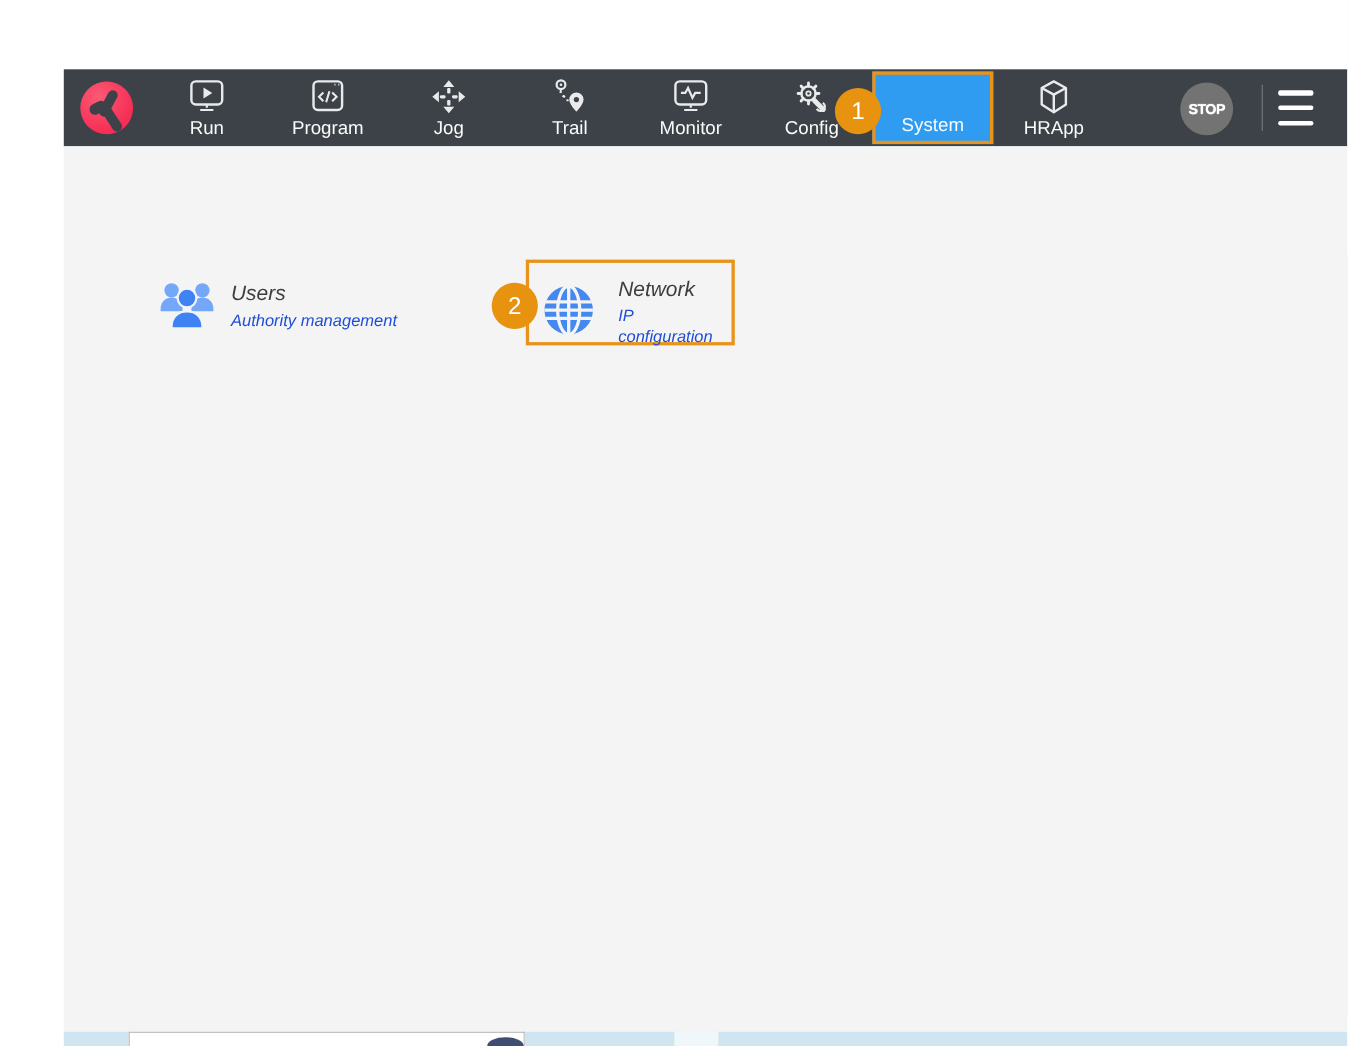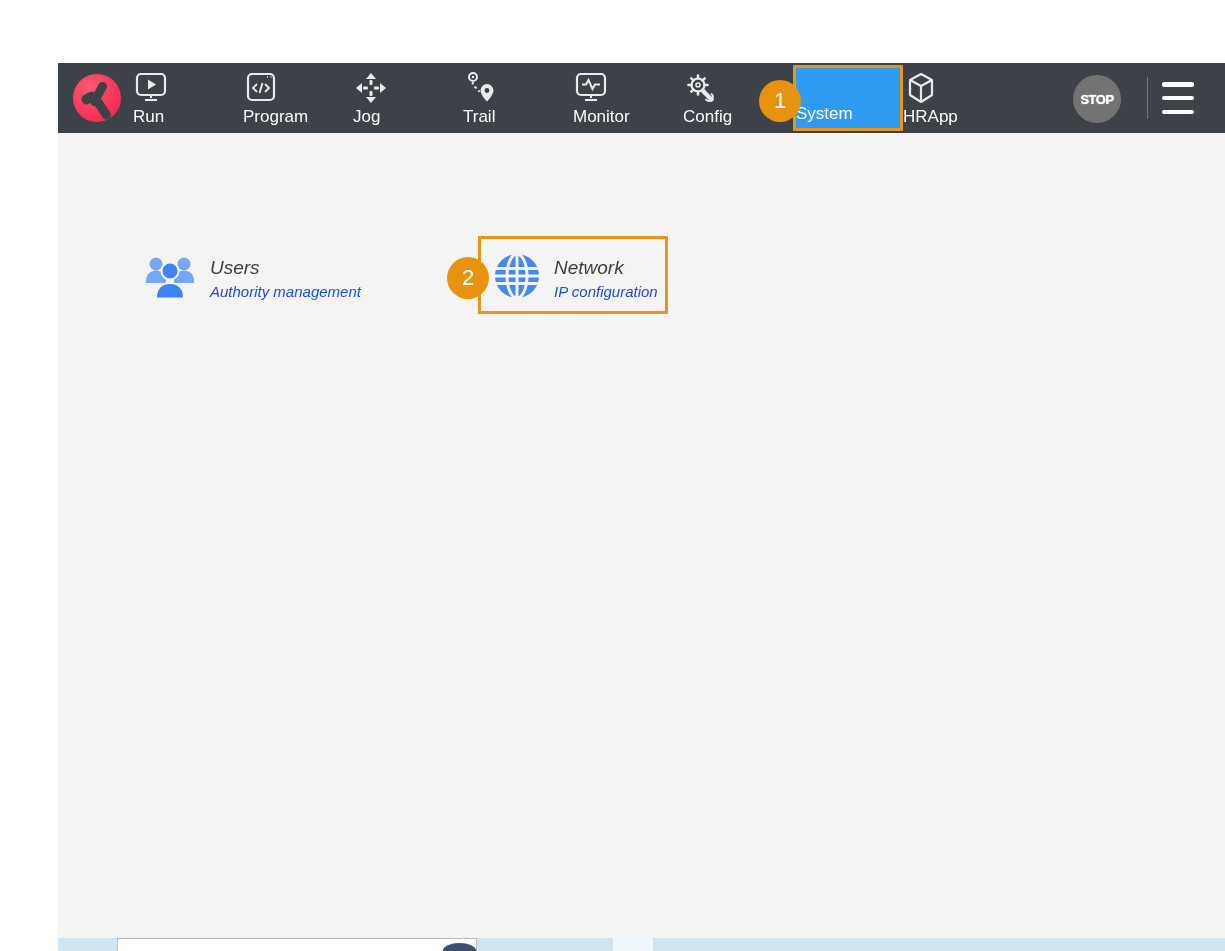--- a/index.html
+++ b/index.html
@@ -7,21 +7,21 @@
   .app{position:absolute;left:58px;top:63px;width:1167px;height:888px;}
 
   
   .topbar{position:absolute;left:0;top:0;width:1167px;height:70px;background:#3d4248;}
   .logo{position:absolute;left:15px;top:11px;width:48px;height:48px;border-radius:50%;
         background:radial-gradient(circle at 35% 30%,#fb5a74,#f52e55 70%);overflow:hidden;}
   .logo .bar1{position:absolute;left:21px;top:7px;width:9px;height:26px;background:#3d4248;border-radius:5px;transform:rotate(28deg);}
   .logo .bar2{position:absolute;left:24px;top:20px;width:9px;height:27px;background:#3d4248;border-radius:5px;transform:rotate(-33deg);}
   .logo .dot{position:absolute;left:11px;top:16px;width:10px;height:16px;background:#3d4248;border-radius:5px;transform:rotate(62deg);}
   .nav-item{position:absolute;top:0;height:70px;width:110px;display:flex;flex-direction:column;
-            align-items:flex-start;justify-content:flex-end;padding-bottom:7px;box-sizing:border-box;color:#fbfbfb;}
+            align-items:center;justify-content:flex-end;padding-bottom:7px;box-sizing:border-box;color:#fbfbfb;}
   .nav-item .ico{height:36px;display:flex;align-items:center;justify-content:center;}
   .nav-item .lbl{font-size:17px;line-height:19px;margin-top:1px;white-space:nowrap;}
   .nav-item.active{top:2px;height:66px;background:#2f9cf1;border:3px solid #e8941c;box-sizing:border-box;padding-bottom:5px;gap:40px;}
   .badge{position:absolute;width:42px;height:42px;border-radius:50%;background:#e8930f;color:#ffffff;
          font-size:22px;display:flex;align-items:center;justify-content:center;z-index:5;}
   .stop-btn{position:absolute;left:1015px;top:12px;width:48px;height:48px;border-radius:50%;background:#737373;
             color:#ffffff;font-weight:bold;font-size:13px;letter-spacing:-0.5px;display:flex;align-items:center;justify-content:center;
             text-shadow:0 0 1px #fff;}
   .vdiv{position:absolute;left:1089px;top:14px;width:1px;height:42px;background:#8d9298;opacity:.7;}
   .hamburger{position:absolute;left:1104px;top:19px;width:32px;height:32px;display:flex;flex-direction:column;justify-content:space-between;}
@@ -30,21 +30,21 @@
   
   .content{position:absolute;left:0;top:70px;width:1167px;height:805px;background:#f4f4f5;}
   .tile{position:absolute;display:flex;align-items:center;font-style:italic;}
   .tile .txt{margin-left:13px;}
   .tile .title{font-size:19px;color:#3e3e3e;line-height:24px;}
   .tile .sub{font-size:15px;color:#1d4ed8;line-height:19px;margin-top:2px;}
   .tile-users{left:85px;top:118px;}
   .tile-upgrade{left:777px;top:118px;}
   .tile-upgrade .sub{width:255px;word-break:break-all;}
   .net-outline{position:absolute;left:420px;top:103px;width:190px;height:78px;border:3px solid #e8941c;box-sizing:border-box;background:transparent;}
-  .tile-network{left:12px;top:13px;position:absolute;}
+  .tile-network{left:12px;top:13px;position:absolute;gap:8px;}
   .badge-2{left:389px;top:124px;}
   .badge-1{left:701px;top:17px;}
 
   
   .bottom-strip{position:absolute;left:0;top:875px;width:1167px;height:13px;background:#cfe5ef;}
   .strip-white{position:absolute;left:59px;top:0;width:360px;height:13px;background:#ffffff;
                border:1px solid #bcbcbc;border-bottom:none;box-sizing:border-box;}
   .strip-blob{position:absolute;left:325px;top:4px;width:33px;height:9px;background:#3e4d71;border-radius:60% 60% 0 0/100% 100% 0 0;}
   .strip-light{position:absolute;left:555px;top:0;width:40px;height:13px;background:#f0f7fa;}
 </style>

